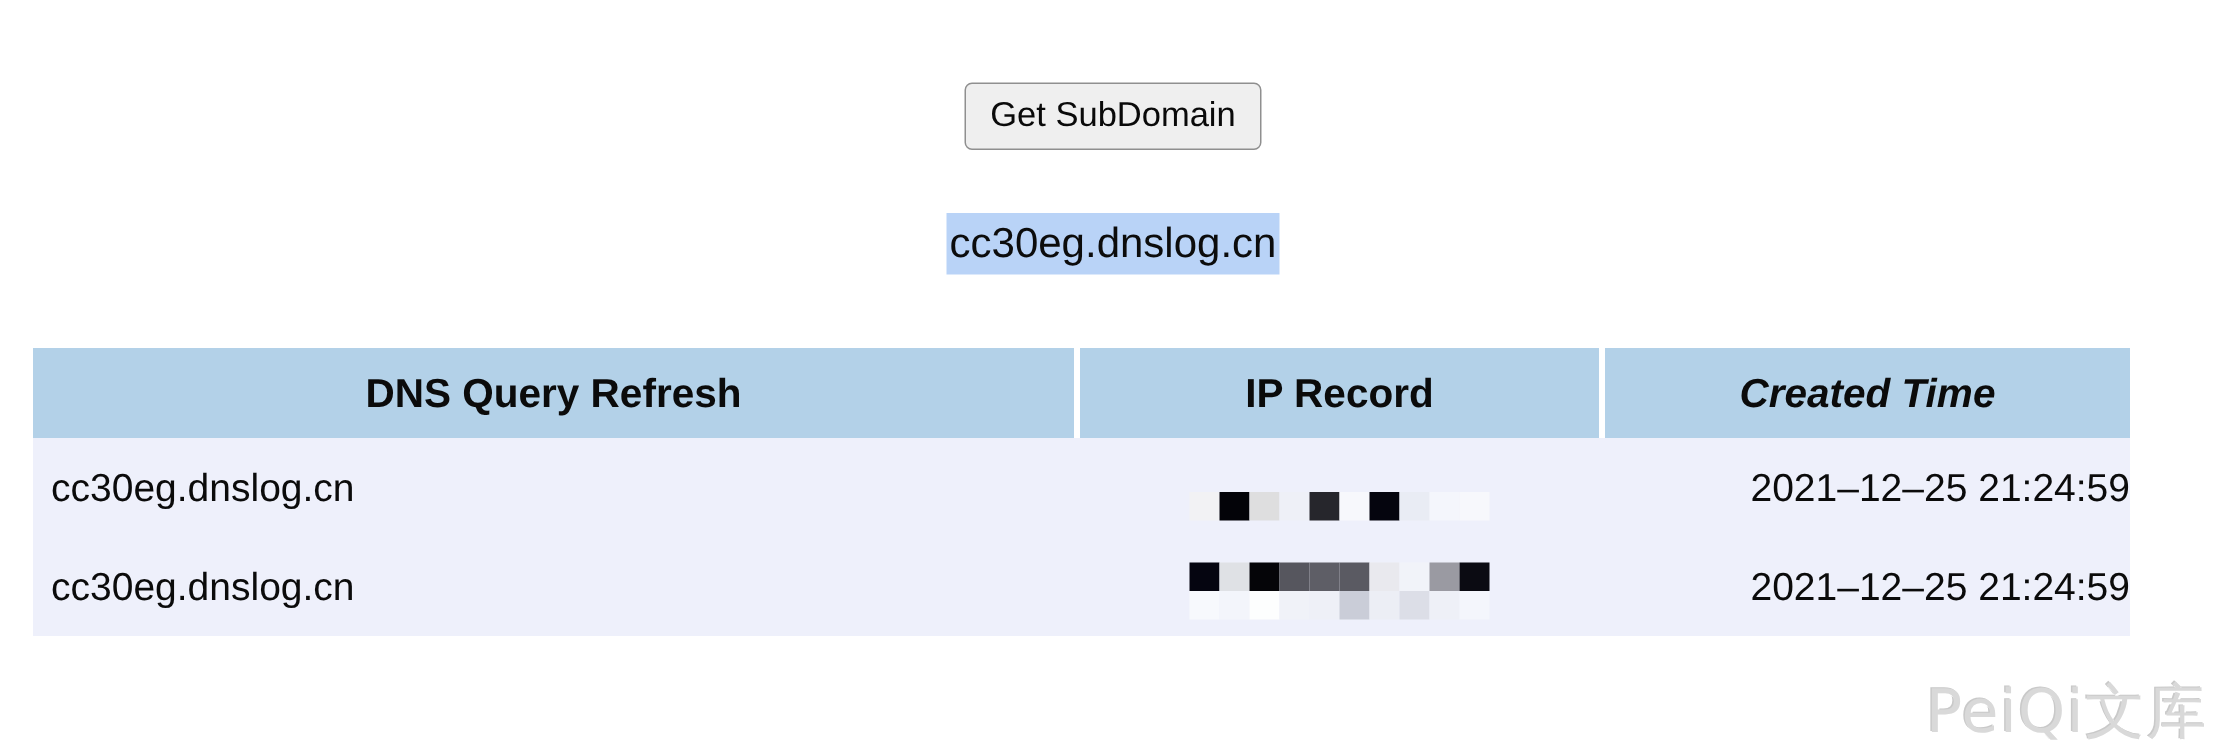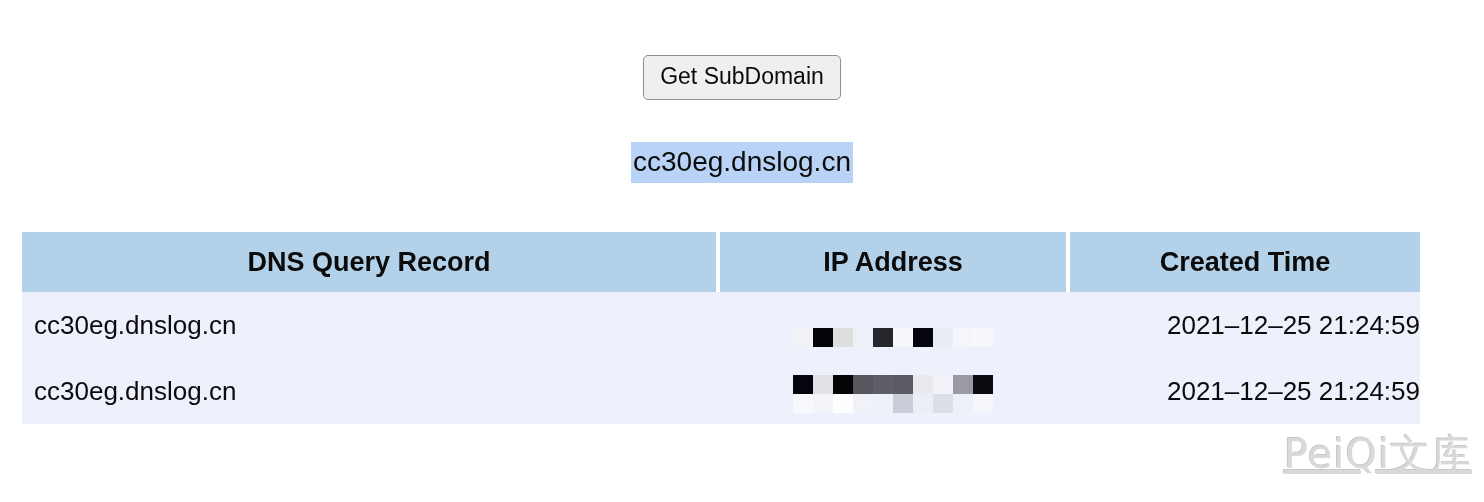--- a/index.html
+++ b/index.html
@@ -75,20 +75,21 @@
     background: #b3d1e8;
     color: #0b0b0b;
     font-size: 27px;
     font-weight: bold;
     text-align: center;
     vertical-align: middle;
     border-right: 4px solid #ffffff;
   }
   .thead-row th:last-child {
     border-right: none;
+    font-style: italic;
   }
   .col-record  { width: 696px; }
   .col-ip      { width: 350px; }
   .col-time    { width: 352px; }
 
   .tbody-row td {
     height: 66px;
     background: #eef0fb;
     color: #0b0b0b;
     font-size: 26px;
@@ -122,29 +123,28 @@
     display: inline-block;
     width: 20px;
     height: 19px;
     vertical-align: top;
   }
 
   
   .watermark {
     position: absolute;
     right: 12px;
-    bottom: 20px;
+    bottom: 0;
     font-size: 40px;
     letter-spacing: 1px;
     color: #d9d9d9;
     font-family: "DejaVu Sans", sans-serif;
     text-shadow: 1px 1px 0 #ffffff, -1px -1px 0 #c9c9c9;
     user-select: none;
     white-space: nowrap;
-    text-decoration: underline;
   }
 </style>
 </head>
 <body>
 
 <div class="toolbar">
   <button class="btn">Get SubDomain</button>
 </div>
 
 <div class="subdomain-wrap">
@@ -152,22 +152,22 @@
 </div>
 
 <table class="table">
   <colgroup>
     <col class="col-record">
     <col class="col-ip">
     <col class="col-time">
   </colgroup>
   <thead>
     <tr class="thead-row">
-      <th>DNS Query Record</th>
-      <th>IP Address</th>
+      <th>DNS Query Refresh</th>
+      <th>IP Record</th>
       <th>Created Time</th>
     </tr>
   </thead>
   <tbody>
     <tr class="tbody-row">
       <td class="cell-record">cc30eg.dnslog.cn</td>
       <td class="cell-ip">
         <span class="mosaic"><span class="mrow"><span class="blk" style="background: rgb(242, 242, 244);"></span><span class="blk" style="background: rgb(3, 3, 8);"></span><span class="blk" style="background: rgb(222, 222, 223);"></span><span class="blk" style="background: rgb(238, 240, 247);"></span><span class="blk" style="background: rgb(38, 38, 44);"></span><span class="blk" style="background: rgb(247, 248, 252);"></span><span class="blk" style="background: rgb(5, 5, 14);"></span><span class="blk" style="background: rgb(233, 236, 244);"></span><span class="blk" style="background: rgb(244, 246, 252);"></span><span class="blk" style="background: rgb(247, 248, 252);"></span></span></span>
       </td>
       <td class="cell-time">2021–12–25 21:24:59</td>

